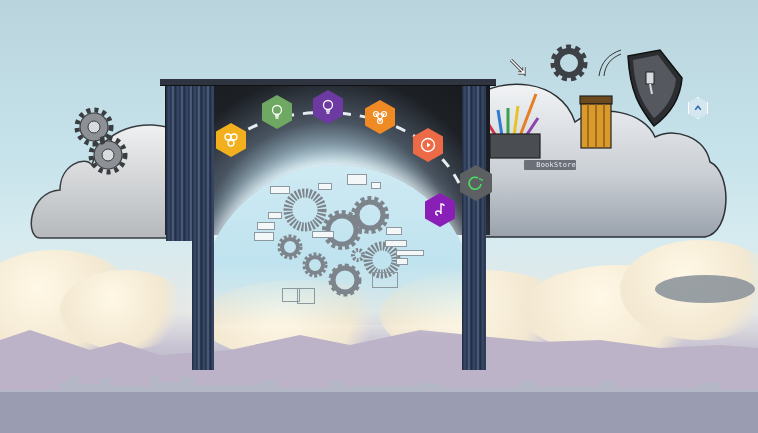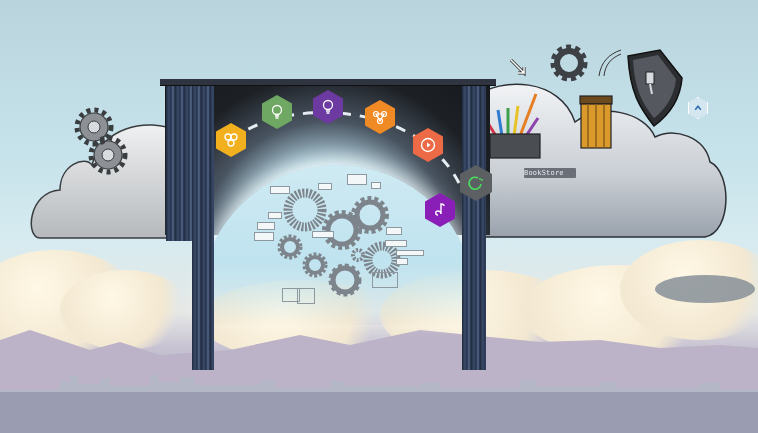--- a/index.html
+++ b/index.html
@@ -11,21 +11,21 @@
   .city{position:absolute;left:0;top:370px;width:758px;height:30px;}
   .ground{position:absolute;left:0;top:392px;width:758px;height:41px;background:#9a9db2;}
   .curtain-bar{position:absolute;left:160px;top:79px;width:336px;height:6px;background:#2e3440;border-bottom:1px solid #111;}
   .stage{position:absolute;left:165px;top:85px;width:325px;height:150px;background:radial-gradient(ellipse at 50% 110%,#d9ecf2 0%,#b9dde9 35%,#4a5562 55%,#1d2126 75%,#15181c 100%);}
   .dome{position:absolute;left:200px;top:165px;width:275px;height:160px;border-radius:140px 140px 0 0;background:linear-gradient(180deg,#cfeaf3 0%,#bfe3ef 60%,rgba(190,225,235,0) 100%);box-shadow:0 -6px 18px rgba(255,255,255,0.7);}
   .curtain{position:absolute;width:26px;background:repeating-linear-gradient(90deg,#1f2a3d 0px,#3b4c6a 3px,#23304a 5px,#56698a 7px,#1d2740 9px);}
   .hexagon{position:absolute;width:30px;height:34px;clip-path:polygon(50% 0,100% 25%,100% 75%,50% 100%,0 75%,0 25%);display:flex;align-items:center;justify-content:center;}
   .hexagon svg{width:18px;height:18px;}
   .cloud-left{position:absolute;left:30px;top:120px;width:180px;height:120px;}
   .cloud-right{position:absolute;left:470px;top:82px;width:260px;height:160px;}
-  .label-tag{position:absolute;left:524px;top:168px;width:52px;height:10px;background:#6a6f78;color:#e9ecef;font-size:7px;line-height:10px;text-align:left;font-family:"DejaVu Sans Mono",monospace;letter-spacing:0.2px;border-radius:1px;}
+  .label-tag{position:absolute;left:524px;top:160px;width:52px;height:10px;background:#6a6f78;color:#e9ecef;font-size:7px;line-height:10px;text-align:right;font-family:"DejaVu Sans Mono",monospace;letter-spacing:0.2px;border-radius:1px;}
   .block{position:absolute;background:#f4f7f8;border:1px solid #8d98a0;}
 </style>
 </head>
 <body>
 
 <div class="scene">
 
   <div class="bgcloud" style="left:-30px;top:250px;width:170px;height:110px;"></div>
   <div class="bgcloud" style="left:60px;top:270px;width:130px;height:80px;"></div>
   <div class="bgcloud" style="left:200px;top:280px;width:200px;height:80px;"></div>

